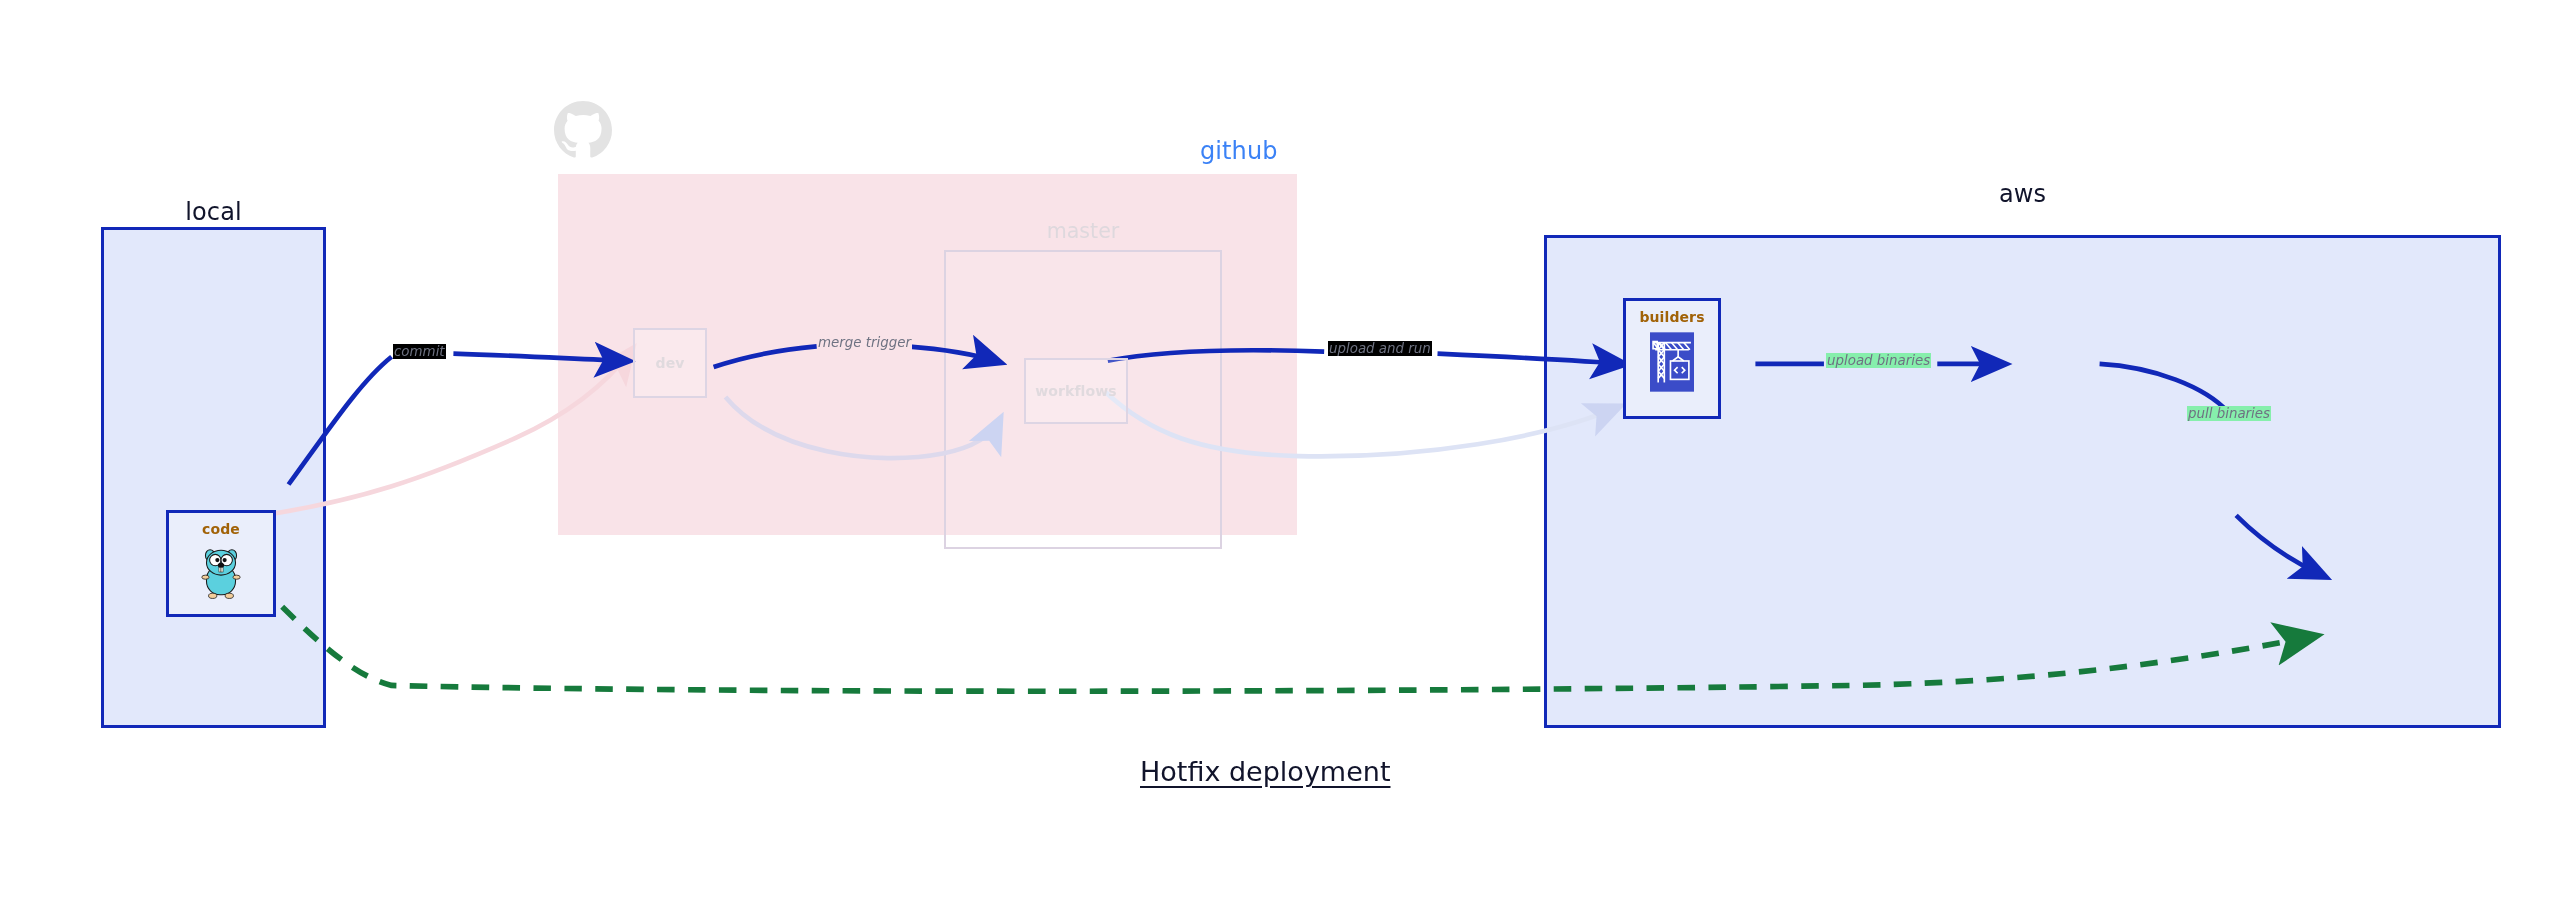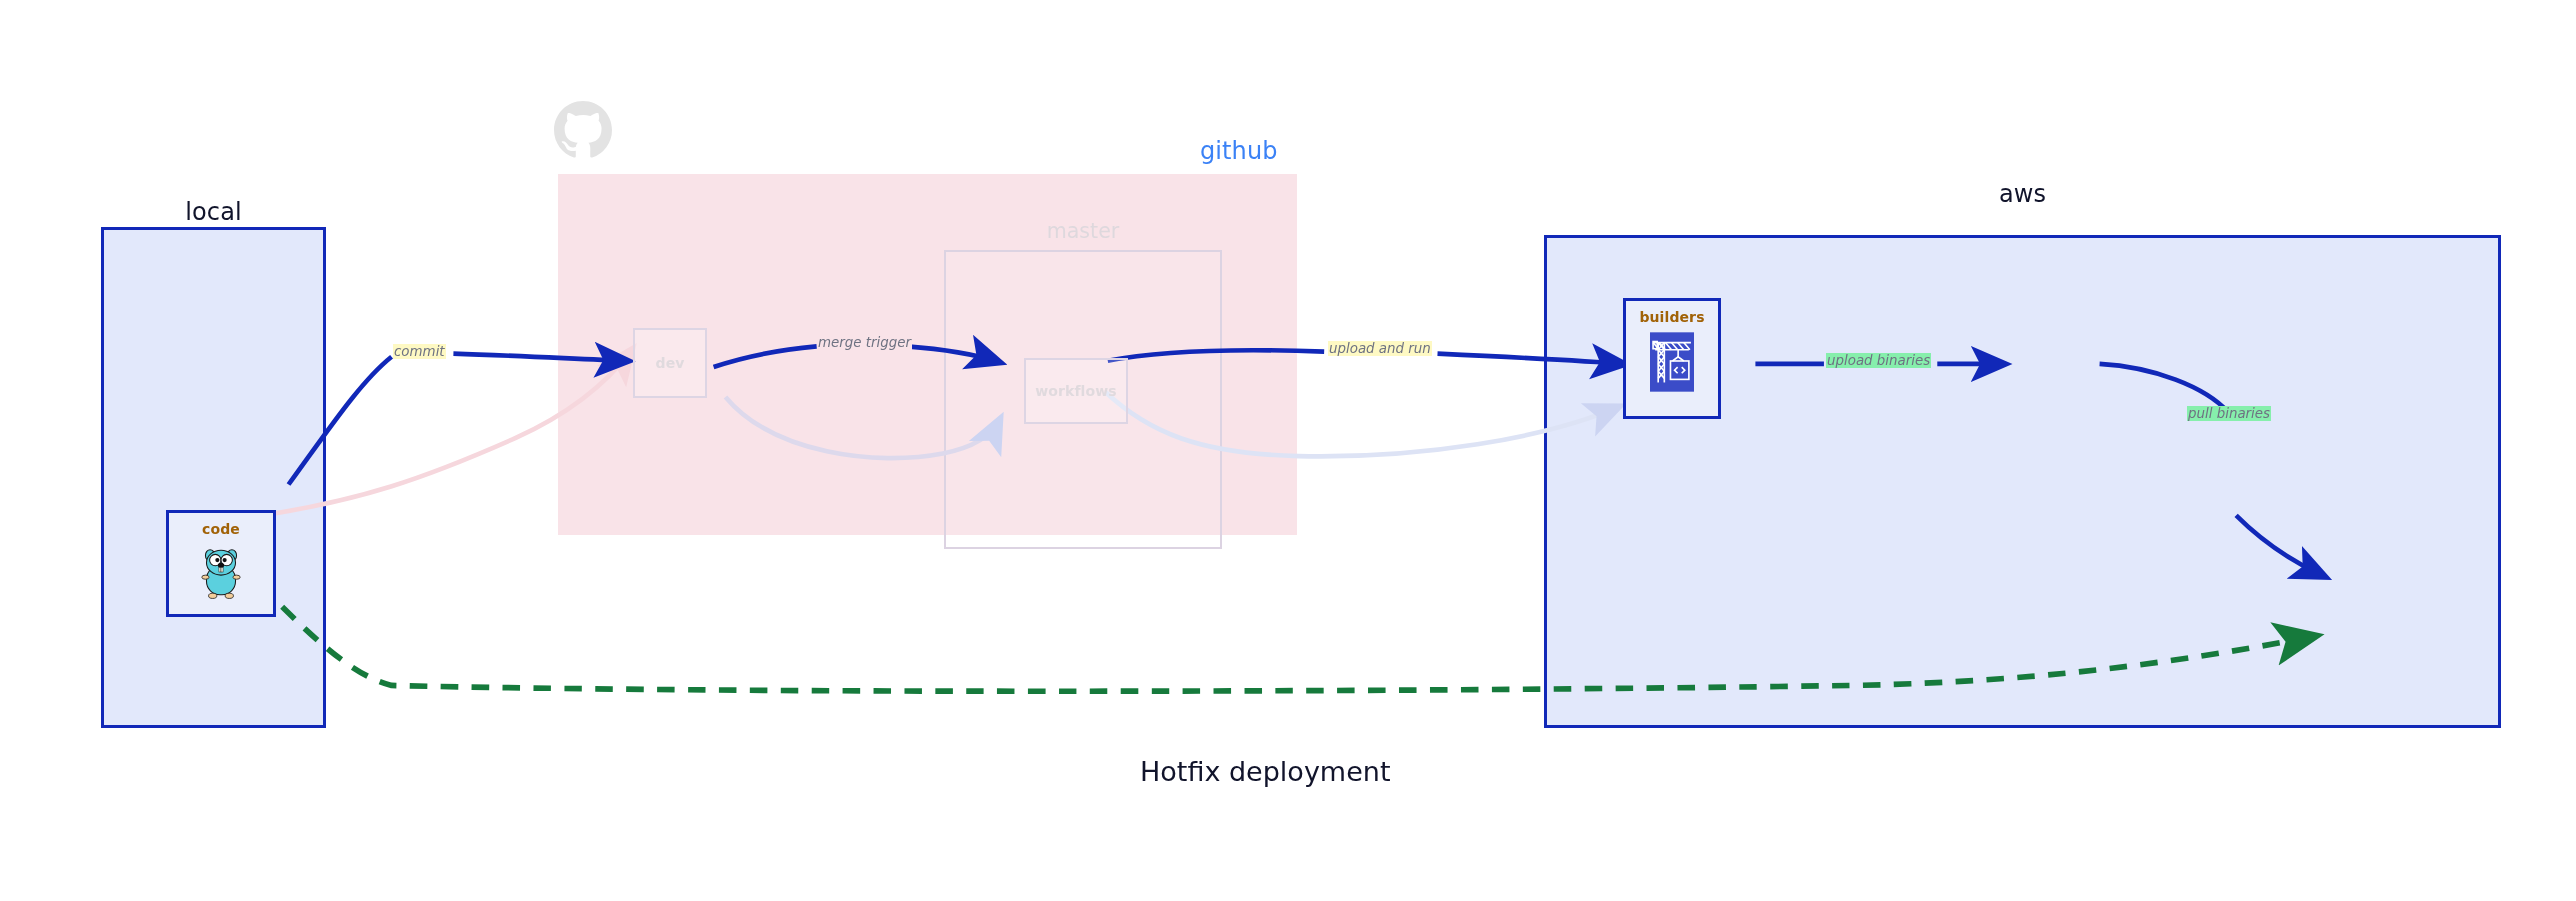--- a/index.html
+++ b/index.html
@@ -89,30 +89,31 @@
   .node.ghost {
     justify-content: center;
   }
   
   .edge-label {
     position: absolute;
     font-size: 13.4px;
     font-style: italic;
     color: #6e7282;
     white-space: nowrap;
-    background: #fef9c3;
+    background: #000000;
     padding: 0 1px;
   }
   .edge-label.on-pink { background: #f9e3e8; }
   .edge-label.on-blue { background: #86efac; }
   
   .diagram-title {
     position: absolute;
     font-size: 27px;
     color: #11142b;
+    text-decoration: underline;
     text-underline-offset: 4.6px;
     white-space: nowrap;
   }
   .gh-logo { position: absolute; }
 </style>
 </head>
 <body>
 
 <div id="canvas">
 

